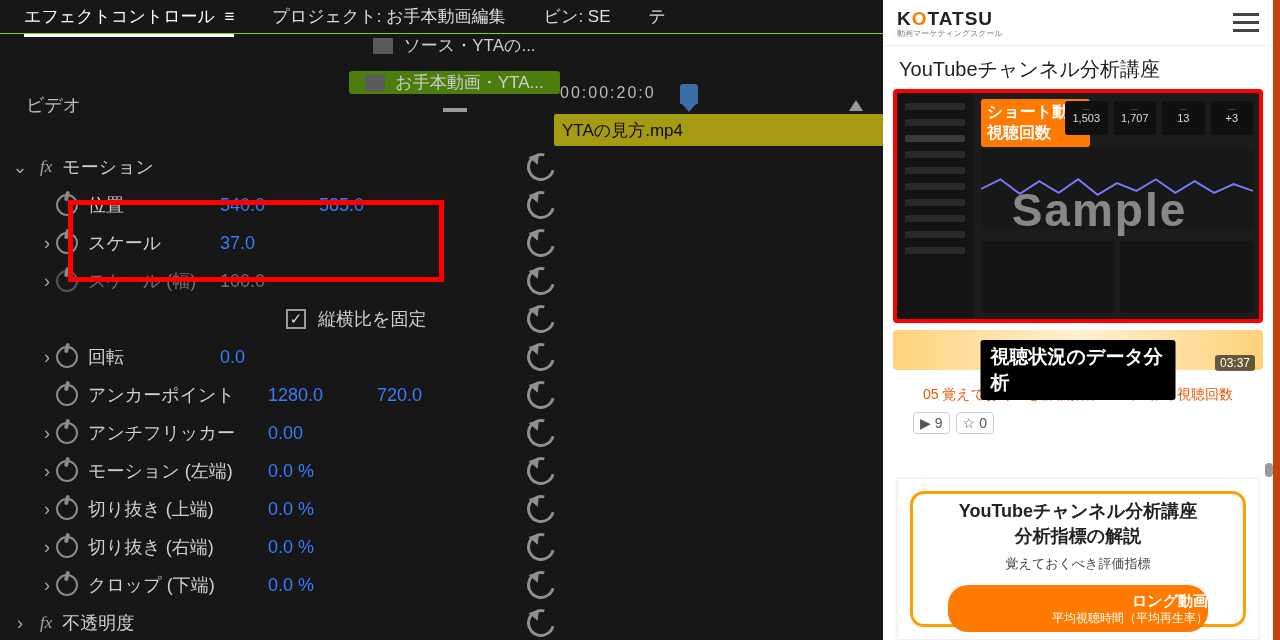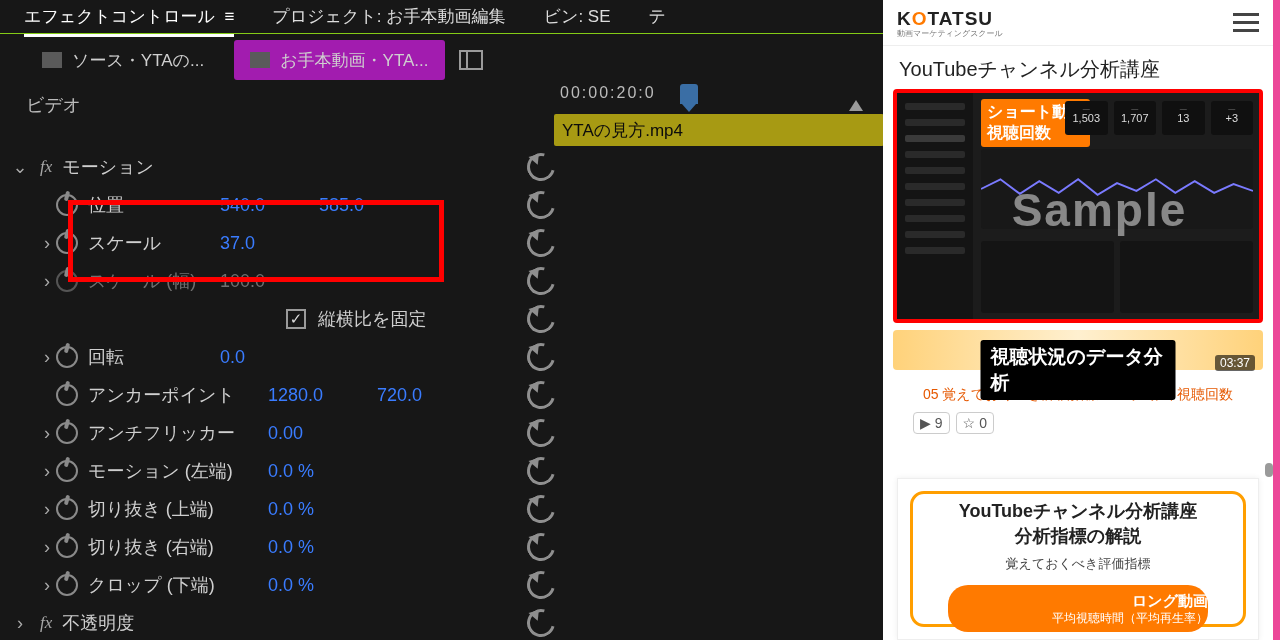--- a/index.html
+++ b/index.html
@@ -2,23 +2,23 @@
 <html><head>
 <meta charset="utf-8">
 <style>
   * { box-sizing: border-box; margin: 0; padding: 0; font-family: "Hiragino Kaku Gothic Pro", "Meiryo", sans-serif; }
   body { background: #111; width: 1280px; height: 640px; overflow: hidden; display: flex; }
   
   .premiere { width: 883px; height: 640px; background: #171717; color: #cfcfcf; position: relative; }
   .pp-tabs { display: flex; align-items: center; height: 34px; font-size: 17px; color: #ddd; padding-left: 24px; gap: 38px; border-bottom: 1px solid #84cc16; }
   .pp-tabs .active { color: #fff; position: relative; }
   .pp-tabs .active::after { content: ""; position: absolute; left: 0; right: 0; bottom: -9px; height: 3px; background: #fff; }
-  .src-bar { display: flex; align-items: center; gap: 14px; height: 52px; padding-left: 26px; }
+  .src-bar { display: flex; align-items: center; gap: 14px; height: 52px; padding-left: 26px; flex-direction: column; }
   .src-chip { display: flex; align-items: center; gap: 10px; height: 40px; padding: 0 16px; border-radius: 3px; font-size: 17px; }
-  .src-chip.active { background: #a21caf; }
+  .src-chip.active { background: #4d7c0f; }
   .chip-ico { width: 20px; height: 16px; background: #5a5a5a; display: inline-block; }
   .panel-ico { width: 24px; height: 20px; border: 2px solid #9a9a9a; display: inline-block; position: relative; }
   .panel-ico::before { content: ""; position: absolute; left: 5px; top: -2px; bottom: -2px; width: 2px; background: #9a9a9a; }
   .vid-hdr { display: flex; align-items: center; height: 38px; padding-left: 26px; font-size: 18px; color: #bbb; }
   .vid-hdr .tri { margin-left: auto; margin-right: 20px; }
   .tri { width: 0; height: 0; border-left: 7px solid transparent; border-right: 7px solid transparent; border-bottom: 11px solid #9a9a9a; display: inline-block; }
   .timebar { position: absolute; left: 560px; top: 84px; font-size: 16px; color: #bbb; letter-spacing: 2px; }
   .playhead { position: absolute; left: 680px; top: 84px; width: 18px; height: 20px; background: #3a6ea5; border-radius: 3px 3px 0 0; }
   .playhead::after { content: ""; position: absolute; top: 20px; left: 2px; border-left: 7px solid transparent; border-right: 7px solid transparent; border-top: 8px solid #3a6ea5; }
   .clipbar { position: absolute; left: 554px; top: 114px; width: 330px; height: 32px; background: #a79a13; color: #0c0c0c; font-size: 17px; font-weight: 500; display: flex; align-items: center; padding-left: 8px; border-radius: 2px; }
@@ -35,21 +35,21 @@
   .fx { font-style: italic; font-family: Georgia, serif; color: #a8a8a8; font-size: 17px; margin-right: 10px; }
   .reset-col { width: 50px; margin-left: auto; margin-right: 0; text-align: center; }
   .reset-ico { width: 30px; height: 24px; display: inline-block; position: relative; }
   .reset-ico::before { content: ""; position: absolute; width: 22px; height: 22px; border: 3px solid #8f8f8f; border-radius: 50%; border-right-color: transparent; transform: rotate(-30deg); }
   .reset-ico::after { content: ""; position: absolute; right: 0; top: 0; border-left: 6px solid transparent; border-right: 6px solid transparent; border-bottom: 9px solid #8f8f8f; transform: rotate(40deg); }
   .chk { width: 20px; height: 20px; border: 2px solid #9a9a9a; display: inline-flex; align-items: center; justify-content: center; margin-right: 12px; color: #ddd; font-size: 15px; }
   .redbox { position: absolute; border: 5px solid #ff0000; pointer-events: none; }
   .rb1 { left: 68px; top: 200px; width: 376px; height: 82px; }
   .props-area { position: absolute; left: 0; top: 148px; width: 552px; }
   
-  .right-wrap { width: 397px; height: 640px; background: #ec4899; display: flex; }
+  .right-wrap { width: 397px; height: 640px; background: #c2410c; display: flex; }
   .phone { width: 390px; height: 640px; background: #fff; color: #222; position: relative; overflow: hidden; }
   .ph-hdr { display: flex; align-items: center; height: 46px; padding: 0 14px; border-bottom: 1px solid #eee; }
   .logo { font-weight: 800; font-size: 19px; letter-spacing: 1px; }
   .logo b { color: #ff7a00; }
   .logo-sub { font-size: 8px; color: #777; display: block; line-height: 1; }
   .burger { margin-left: auto; display: flex; flex-direction: column; gap: 5px; }
   .burger span { width: 26px; height: 3px; background: #444; }
   .ph-title { font-size: 20px; font-weight: 500; padding: 10px 16px 6px; }
   .vid-card { margin: 0 10px; border: 4px solid #ff0000; border-radius: 4px; position: relative; height: 234px; background: #1c1c1c; overflow: hidden; }
   .yt-sample { position: absolute; inset: 0; display: flex; }

